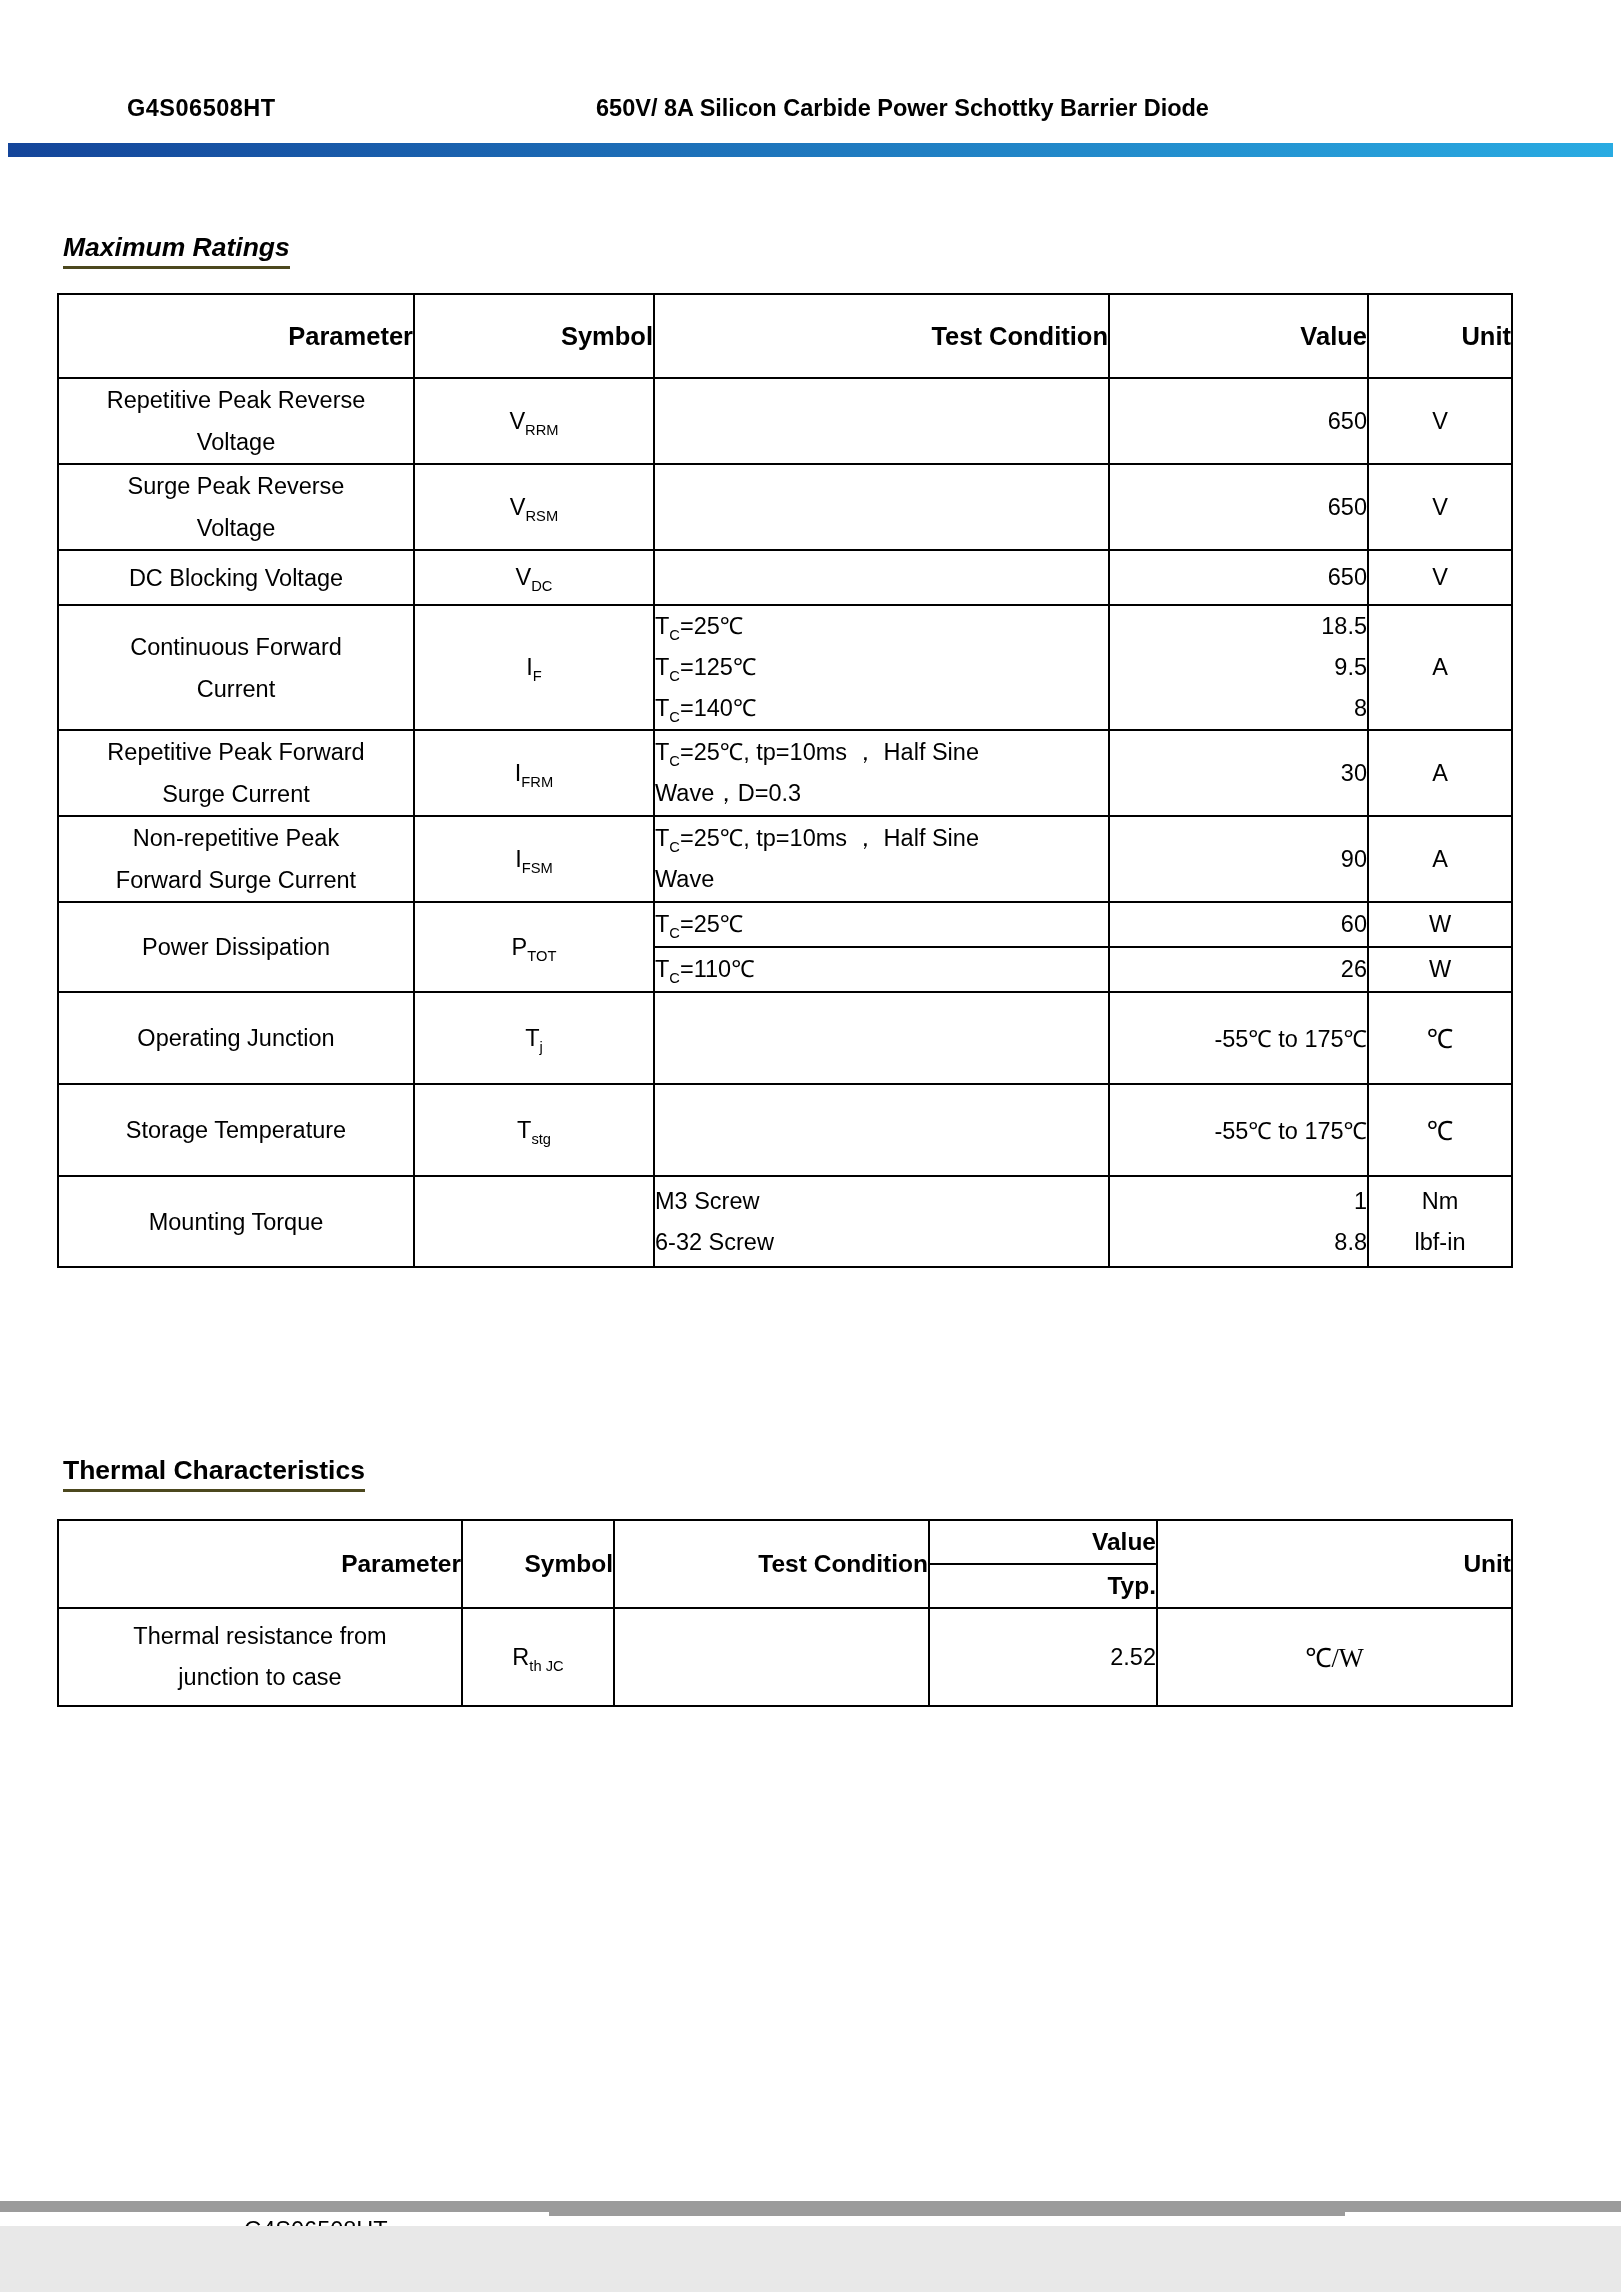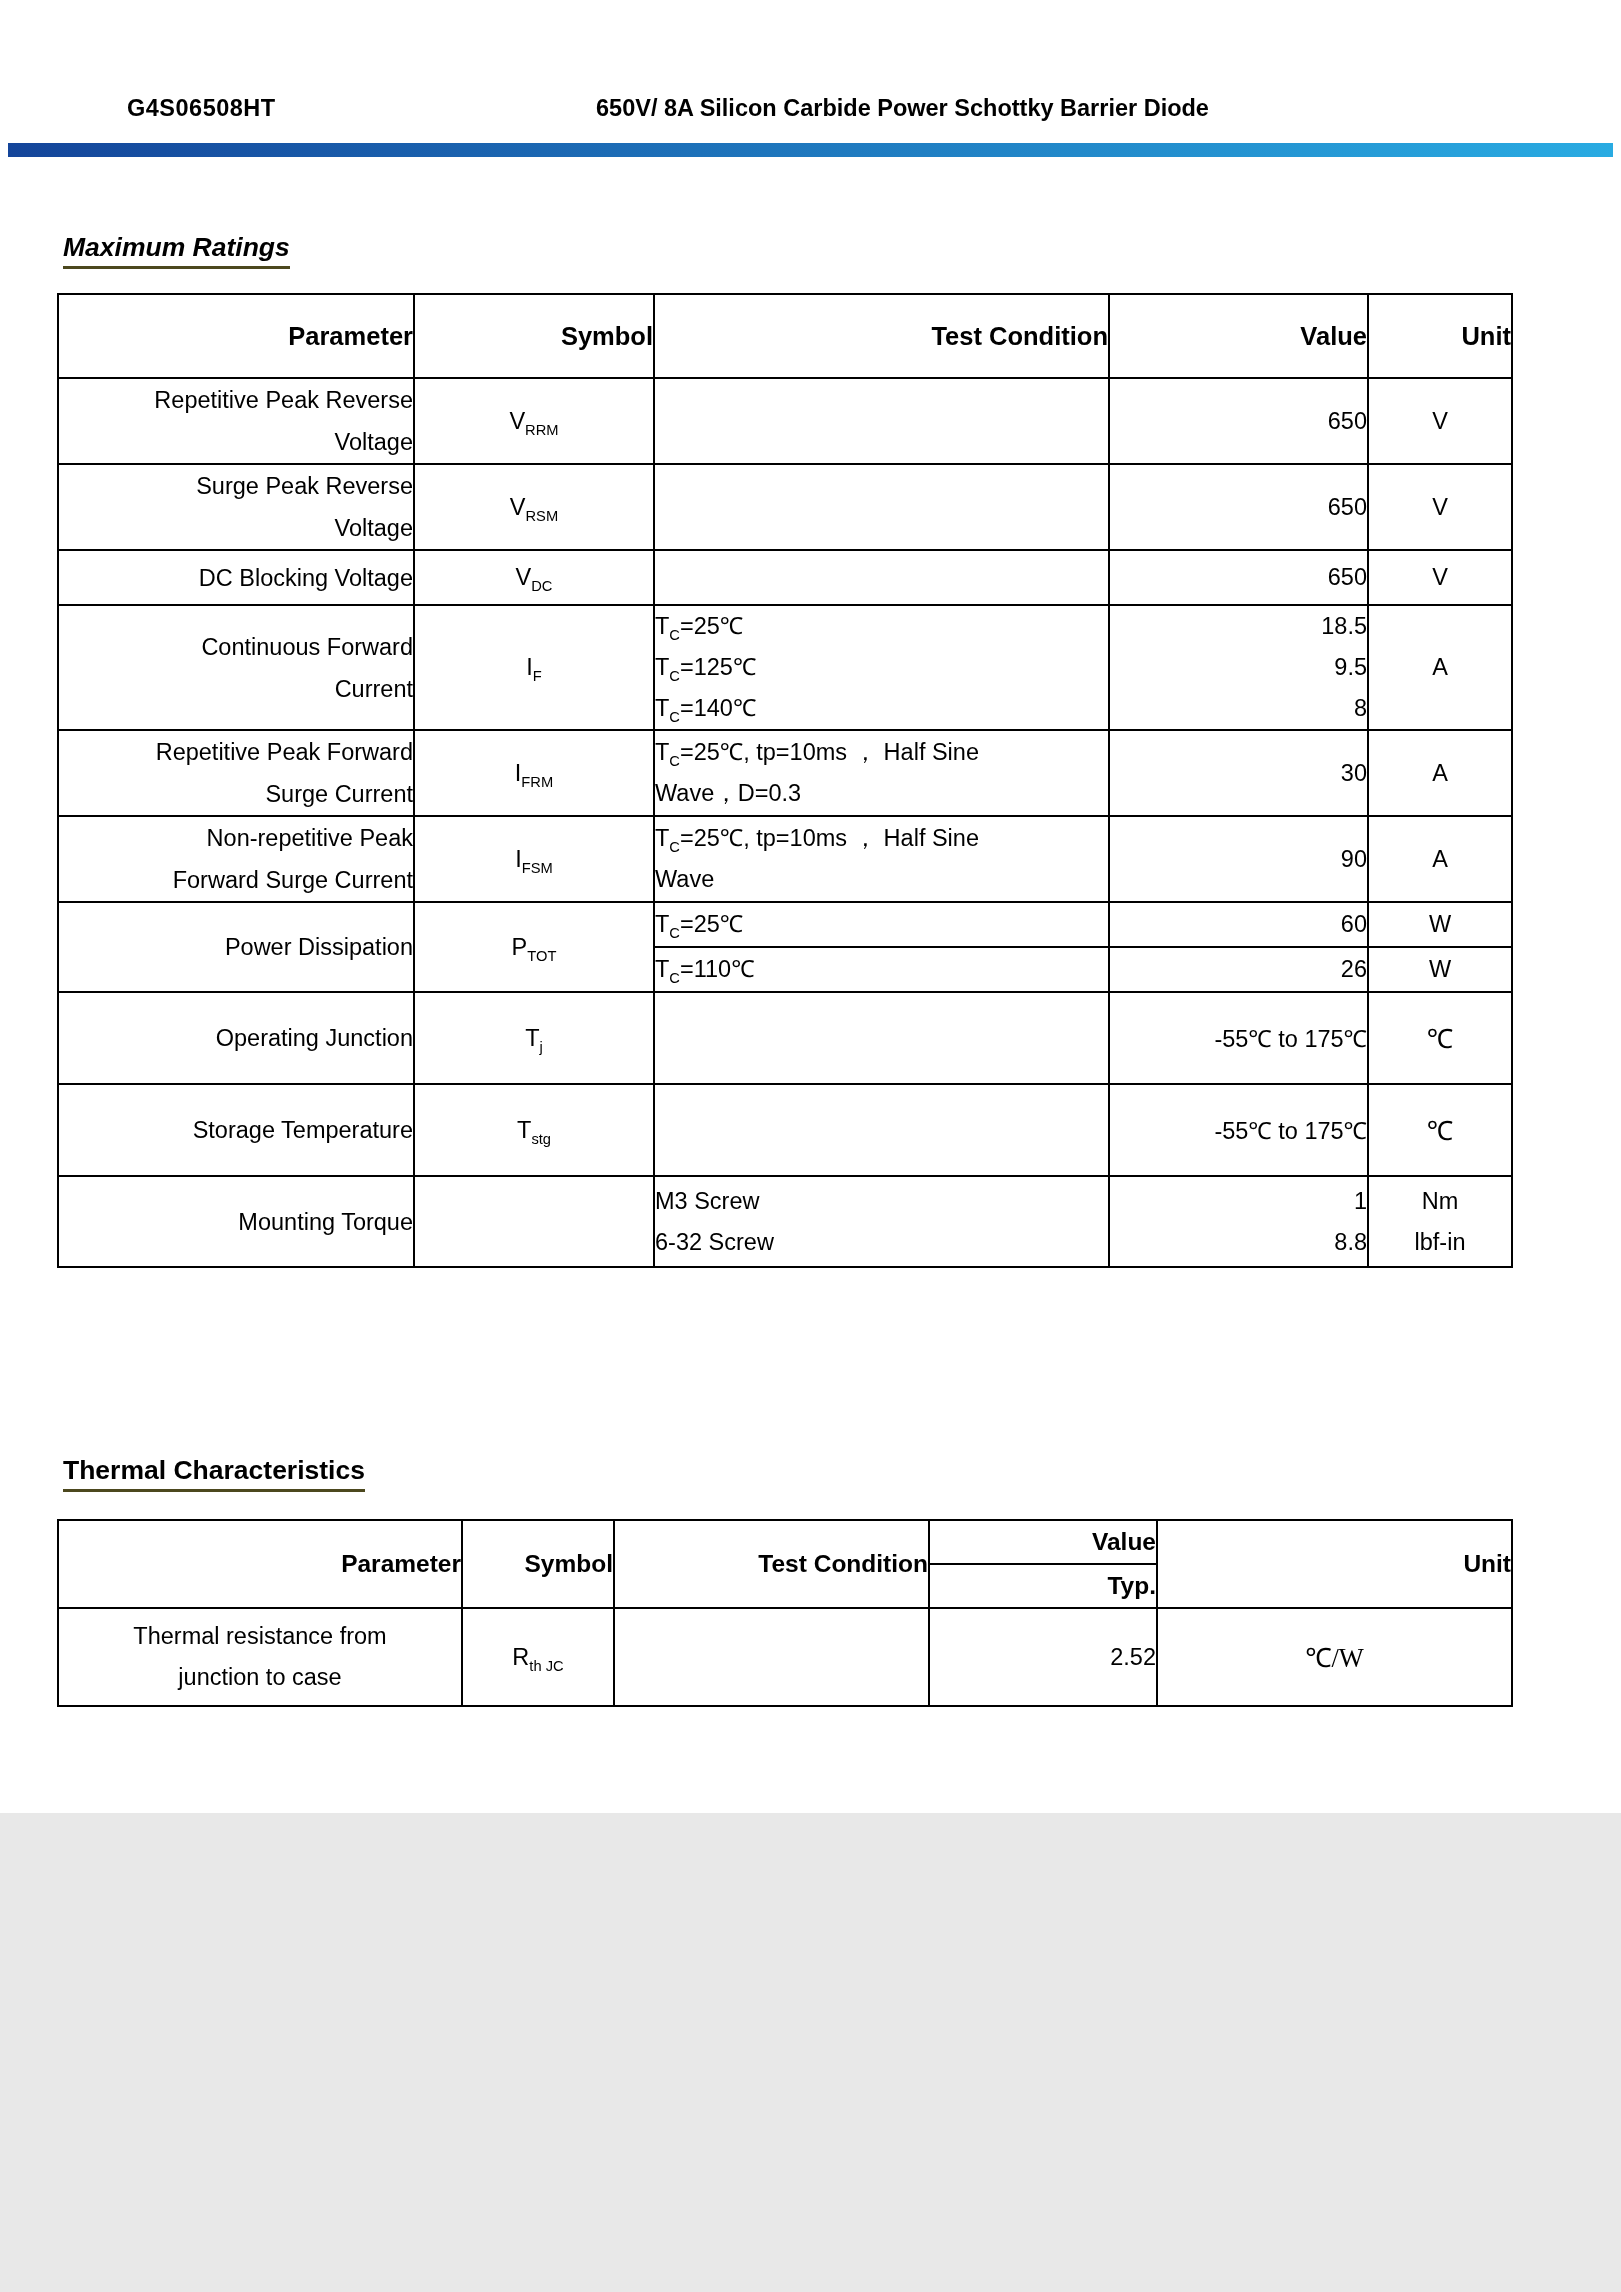--- a/index.html
+++ b/index.html
@@ -1,18 +1,18 @@
 <!DOCTYPE html>
 <html><head>
 <meta charset="utf-8">
 <style>
   html,body{margin:0;padding:0;background:#e8e8e8;}
   .page{
     position:relative;
-    width:1621px;height:1813px;
+    width:1621px;height:2226px;
     background:#ffffff;
     font-family:"Liberation Sans", sans-serif;
     color:#000;
     margin:0 auto;
     overflow:hidden;
   }
   .hdr-part{position:absolute;left:127px;top:95px;font-size:23.5px;font-weight:bold;letter-spacing:0.5px;}
   .hdr-title{position:absolute;left:596px;top:95px;font-size:23.5px;font-weight:bold;}
   .blue-bar{position:absolute;left:7.8px;width:1605px;top:143px;height:13.7px;background:linear-gradient(90deg,#14459a,#29abe2);}
   .sec{
@@ -29,21 +29,21 @@
   #t-thermal{left:57px;top:1519px;width:1454px;}
   table.t th, table.t td{
     border:2px solid #000;
     vertical-align:middle;
     overflow:hidden;
     padding:0;
   }
   table.t th{font-size:25.5px;font-weight:bold;text-align:right;}
   #t-thermal th{font-size:24.5px;}
   td{font-size:23.5px;}
-  td.param{text-align:right;padding:2px 7.8px 2px 12.7px;}
+  td.param{text-align:center;padding:2px 7.8px 2px 12.7px;}
   td.paramc{text-align:center;padding:2px 5.9px;}
   td.sym{text-align:center;}
   td.cond{text-align:left;padding:2px 5.9px 2px 13.7px;}
   td.val{text-align:right;}
   td.unit{text-align:center;}
   .line{line-height:41px;white-space:nowrap;}
   td.param .line{line-height:42px;white-space:normal;}
   sub{font-size:14.7px;line-height:0;}
   .serif{font-family:Liberation Sans, sans-serif;}
   td.u-serif{font-family:"Liberation Serif", serif;font-size:26.5px;}

